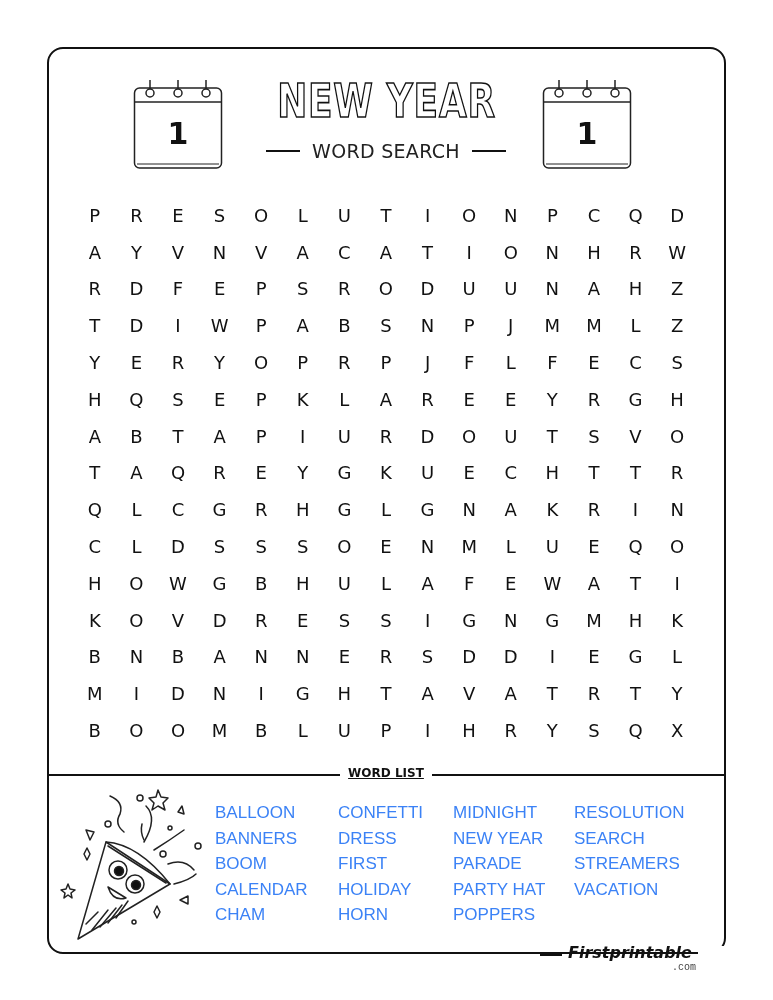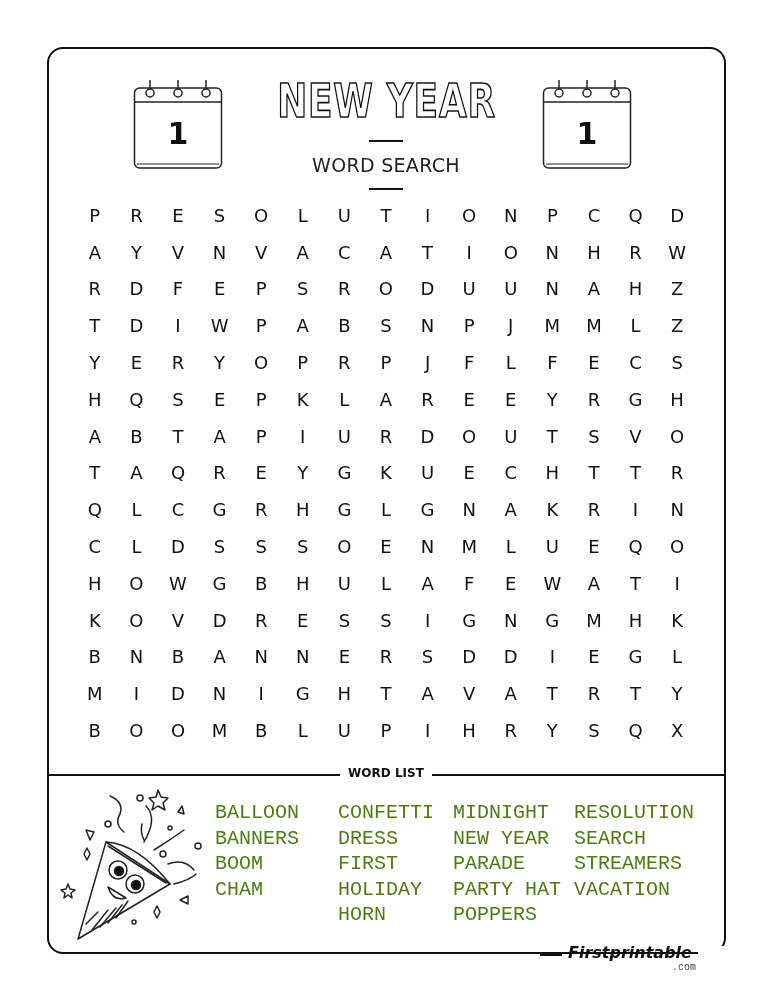--- a/index.html
+++ b/index.html
@@ -3,34 +3,34 @@
 <meta charset="utf-8">
 <style>
   html, body { margin:0; padding:0; background:#ffffff; }
   body { width:773px; height:1000px; position:relative; overflow:hidden; font-family:"DejaVu Sans", sans-serif; color:#111; }
   .frame { position:absolute; left:47px; top:47px; width:679px; height:907px; border:2px solid #111; border-radius:16px; box-sizing:border-box; }
   .cal { position:absolute; top:78px; width:90px; height:92px; }
   .cal svg { width:90px; height:92px; }
   .cal-left { left:133px; }
   .cal-right { left:542px; }
   .title-main { position:absolute; left:240px; width:293px; top:76px; text-align:center; font-family:"DejaVu Sans", sans-serif; font-weight:bold; font-size:46px; letter-spacing:1px; color:#fff; -webkit-text-stroke:1.6px #111; transform:scaleX(0.78); transform-origin:center; line-height:50px; }
-  .subtitle-row { position:absolute; left:253px; width:266px; top:140px; display:flex; align-items:center; justify-content:center; gap:12px;flex-direction:column; }
+  .subtitle-row { position:absolute; left:253px; width:266px; top:140px; display:flex; align-items:center; justify-content:center; gap:12px; }
   .subtitle-row .dash { width:34px; height:2px; background:#111; }
   .subtitle { font-family:"DejaVu Sans", sans-serif; font-size:19px; color:#222; letter-spacing:0.3px; }
   .grid { position:absolute; left:74px; top:197px; width:625px; }
   .grid-row { display:flex; height:36.8px; align-items:center; }
   .grid-cell { width:41.6px; text-align:center; font-family:"DejaVu Sans", sans-serif; font-size:18px; color:#111; }
   .wl-line { position:absolute; top:774px; height:2px; background:#111; }
   .wl-line.left { left:47px; width:293px; }
   .wl-line.right { left:432px; width:294px; }
-  .wl-label { position:absolute; top:766px; left:340px; width:92px; text-align:center; font-family:"DejaVu Sans", sans-serif; font-weight:bold; font-size:12px; color:#111; }
+  .wl-label { position:absolute; top:766px; left:340px; width:92px; text-align:center; font-family:"DejaVu Sans", sans-serif; font-weight:bold; font-size:12px; color:#111;text-decoration:underline; }
   .popper { position:absolute; left:58px; top:784px; width:150px; height:160px; }
   .word-cols { position:absolute; top:800px; left:215px; display:flex; }
   .word-col { display:flex; flex-direction:column; }
-  .word-col span { font-family:Liberation Mono, monospace; font-size:20px; line-height:25.5px; color:#4d7c0f; white-space:nowrap; }
+  .word-col span { font-family:Liberation Sans, sans-serif; font-size:17px; line-height:25.5px; color:#3b82f6; white-space:nowrap; }
   .wc1 { width:123px; } .wc2 { width:115px; } .wc3 { width:121px; } .wc4 { width:130px; }
   .footer-line { position:absolute; top:954px; left:540px; width:22px; height:2px; background:#111; }
   .brand { position:absolute; top:943px; left:568px; font-family:"DejaVu Sans", sans-serif; font-weight:bold; font-size:16px; color:#111;font-style:italic; }
   .brand-sub { position:absolute; top:962px; left:672px; font-family:Liberation Mono, monospace; font-size:10px; color:#444; }
   .brand-gap { position:absolute; top:946px; left:698px; width:30px; height:14px; background:#fff; }
 </style>
 </head>
 <body>
 
 <div class="frame"></div>
@@ -375,20 +375,21 @@
     <circle cx="76" cy="138" r="2"></circle>
     <circle cx="112" cy="44" r="2"></circle>
   </svg>
 </div>
 
 <div class="word-cols" id="wordcols">
     <div class="word-col wc1">
       <span>BALLOON</span>
       <span>BANNERS</span>
       <span>BOOM</span>
+      <span>CALENDAR</span>
       <span>CHAM</span>
     </div>
     <div class="word-col wc2">
       <span>CONFETTI</span>
       <span>DRESS</span>
       <span>FIRST</span>
       <span>HOLIDAY</span>
       <span>HORN</span>
     </div>
     <div class="word-col wc3">

